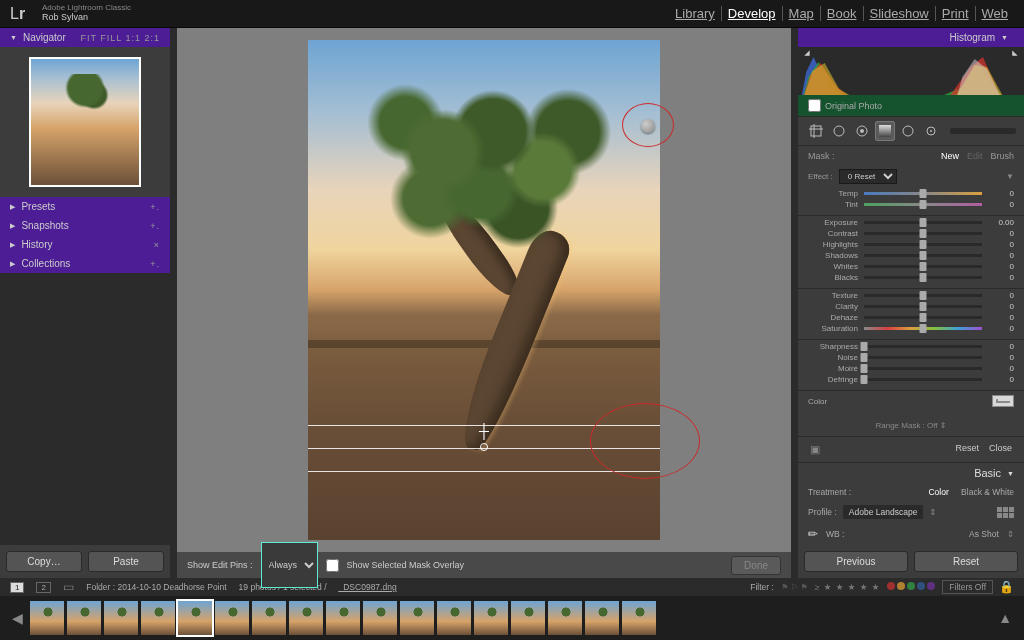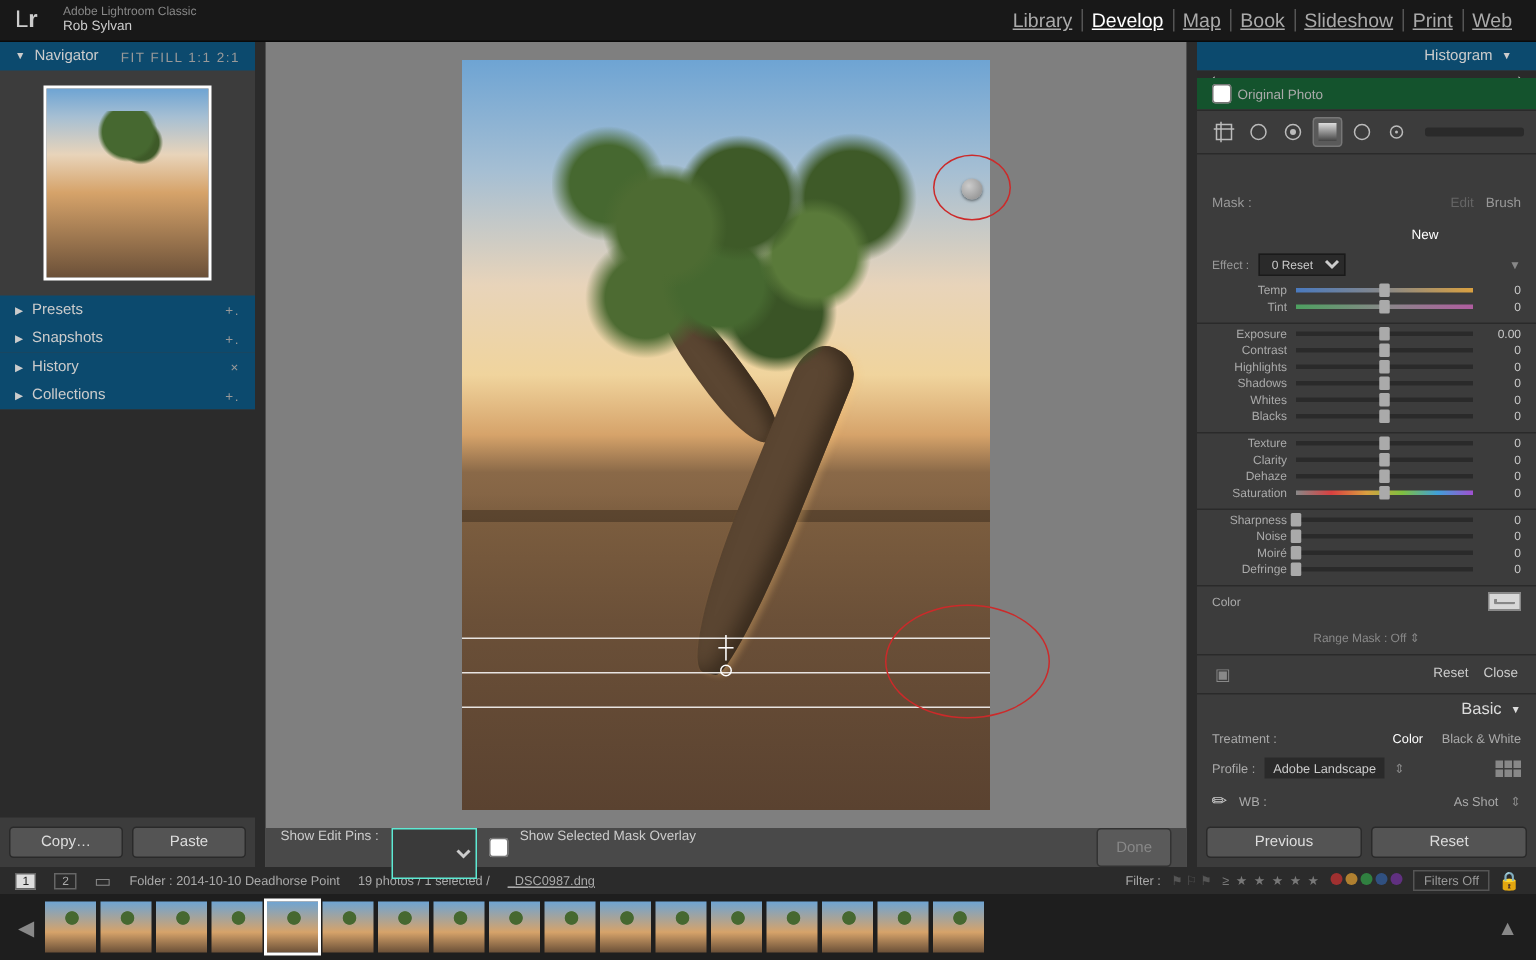--- a/index.html
+++ b/index.html
@@ -38,45 +38,45 @@
   .rocks { position: absolute; bottom: 0; left: 0; right: 0; height: 210px; background: linear-gradient(to bottom, transparent, #7a5c3e 10%, #6b5038 40%, #5a4230 100%); }
   .rocks::before { content:''; position:absolute; top:10px; left:0; right:0; height:8px; background:#3a2c1e; opacity:.5; }
   .gf-line { position: absolute; left: 0; right: 0; height: 1px; background: rgba(255,255,255,.85); }
   .gf-handle { position: absolute; left: 50%; transform: translateX(-50%); }
   .gf-plus { top: 383px; font-size: 14px; color: #fff; }
   .gf-circle { top: 403px; width: 8px; height: 8px; border: 1.5px solid #fff; border-radius: 50%; }
   .ann-circle { position: absolute; border: 1px solid #cc2a2a; border-radius: 50%; pointer-events: none; }
   .ann1 { top: 75px; left: 445px; width: 52px; height: 44px; }
   .ann2 { top: 375px; left: 413px; width: 110px; height: 76px; }
   .pin { position: absolute; top: 91px; left: 464px; width: 14px; height: 14px; background: radial-gradient(circle at 35% 35%, #ccc, #888); border-radius: 50%; box-shadow: 0 1px 2px rgba(0,0,0,.5); }
-  .content-bottom { height: 26px; background: #494949; display: flex; padding: 0 10px; gap: 8px; font-size: 9px; color: #ccc; }
+  .content-bottom { height: 26px; background: #494949; display: flex; align-items: center; padding: 0 10px; gap: 8px; font-size: 9px; color: #ccc; }
   .content-bottom .done { margin-left: auto; background: #5a5a5a; color:#888; border: 1px solid #333; padding: 3px 12px; border-radius: 3px; font-size: 10px; }
   .content-bottom input[type=checkbox] { accent-color: #888; }
   .content-bottom select { background:#3a3a3a; color:#ccc; border:1px solid #5eead4; font-size:9px; padding:16px 3px; }
-  .panel-head { display: flex; align-items: center; padding: 4px 10px; background: #0c4a6e; font-size: 10px; cursor: pointer; }
+  .panel-head { display: flex; align-items: center; padding: 4px 10px; background: #4c1d95; font-size: 10px; cursor: pointer; }
   .panel-head .tri { margin-right: 6px; font-size: 7px; }
   .panel-head .tools { margin-left: auto; font-size: 9px; color: #999; letter-spacing: 1px; }
   .panel-head.right-head { justify-content: flex-end; gap:6px; }
   .nav-thumb { width: 112px; height: 130px; border: 2px solid #fff; margin: 10px auto; background: linear-gradient(to bottom,#6ea4d3 0%,#a6bfd3 15%,#e8d4ba 35%,#d6a36a 55%,#6b5038 100%); position:relative; }
   .nav-thumb::after { content:''; position:absolute; top:15px; left:30px; width:60px; height:70px; background:radial-gradient(circle at 40% 20%,#466830 25%,transparent 30%), radial-gradient(circle at 55% 30%,#3e5a28 20%,transparent 25%); }
   .left-spacer { flex: 1; background:#2b2b2b; }
   .btn-row { display:flex; gap:6px; padding:6px; }
   .btn-row button { flex:1; background:#545454; border:1px solid #2a2a2a; color:#ddd; padding:4px 0; font-size:10px; border-radius:3px; cursor:pointer; }
   
   .histogram { height: 82px; margin: 0; position: relative; background: #2a2a2a; overflow:hidden; }
   .histo-svg { width:100%; height:68px; display:block; }
   .histo-clip { position:absolute; top:2px; width:10px; height:10px; font-size:7px; text-align:center; }
   .r-row { padding: 4px 10px; font-size: 9px; color:#aaa; display:flex; align-items:center; gap:4px; background:#14532d; }
   .tool-strip { display:flex; align-items:center; padding:4px 8px; gap:3px; background:#3c3c3c; border-top:1px solid #2a2a2a; border-bottom:1px solid #2a2a2a; }
   .tool-strip .tool { width:20px; height:20px; display:flex; align-items:center; justify-content:center; color:#bbb; border-radius:3px; cursor:pointer; }
   .tool-strip .tool.active { background:#5a5a5a; color:#fff; box-shadow: inset 0 0 0 1px #777; }
   .tool-strip .level { flex:1; height:6px; background:#2a2a2a; margin-left:6px; border-radius:2px; }
   .mask-row { display:flex; padding:5px 10px; font-size:9px; color:#999;align-items:center; }
   .mask-row span { cursor:pointer;}
-  .mask-row .new { color:#fff; position:relative;margin-top:43px; }
+  .mask-row .new { color:#fff; position:relative; }
   .sliders { padding: 2px 10px 6px; display:flex; flex-direction:column; gap:2px; border-bottom:1px solid #2a2a2a; }
   .effect-row { display:flex; align-items:center; gap:6px; font-size:8px; color:#999; padding:3px 10px; }
   .effect-row select { flex:0 0 auto; background:#2a2a2a; color:#ccc; border:1px solid #1a1a1a; font-size:8px; padding:1px 4px; }
   .slider { display:flex; align-items:center; gap:6px; font-size:8px; }
   .slider label { width:50px; text-align:right; color:#aaa; }
   .slider .track { flex:1; height:3px; background:#2a2a2a; position:relative; }
   .slider .track.temp { background: linear-gradient(to right,#4a7abf,#888,#d9a040); }
   .slider .track.tint { background: linear-gradient(to right,#4da060,#888,#b05da0); }
   .slider .track.sat { background: linear-gradient(to right,#888 0%, #d94040 20%, #d9a040 40%, #80c040 60%, #40a0d9 80%, #a050d0 100%); }
   .slider .thumb { position:absolute; top:-3px; width:7px; height:9px; background:#aaa; border-radius:1px; transform:translateX(-50%);}

